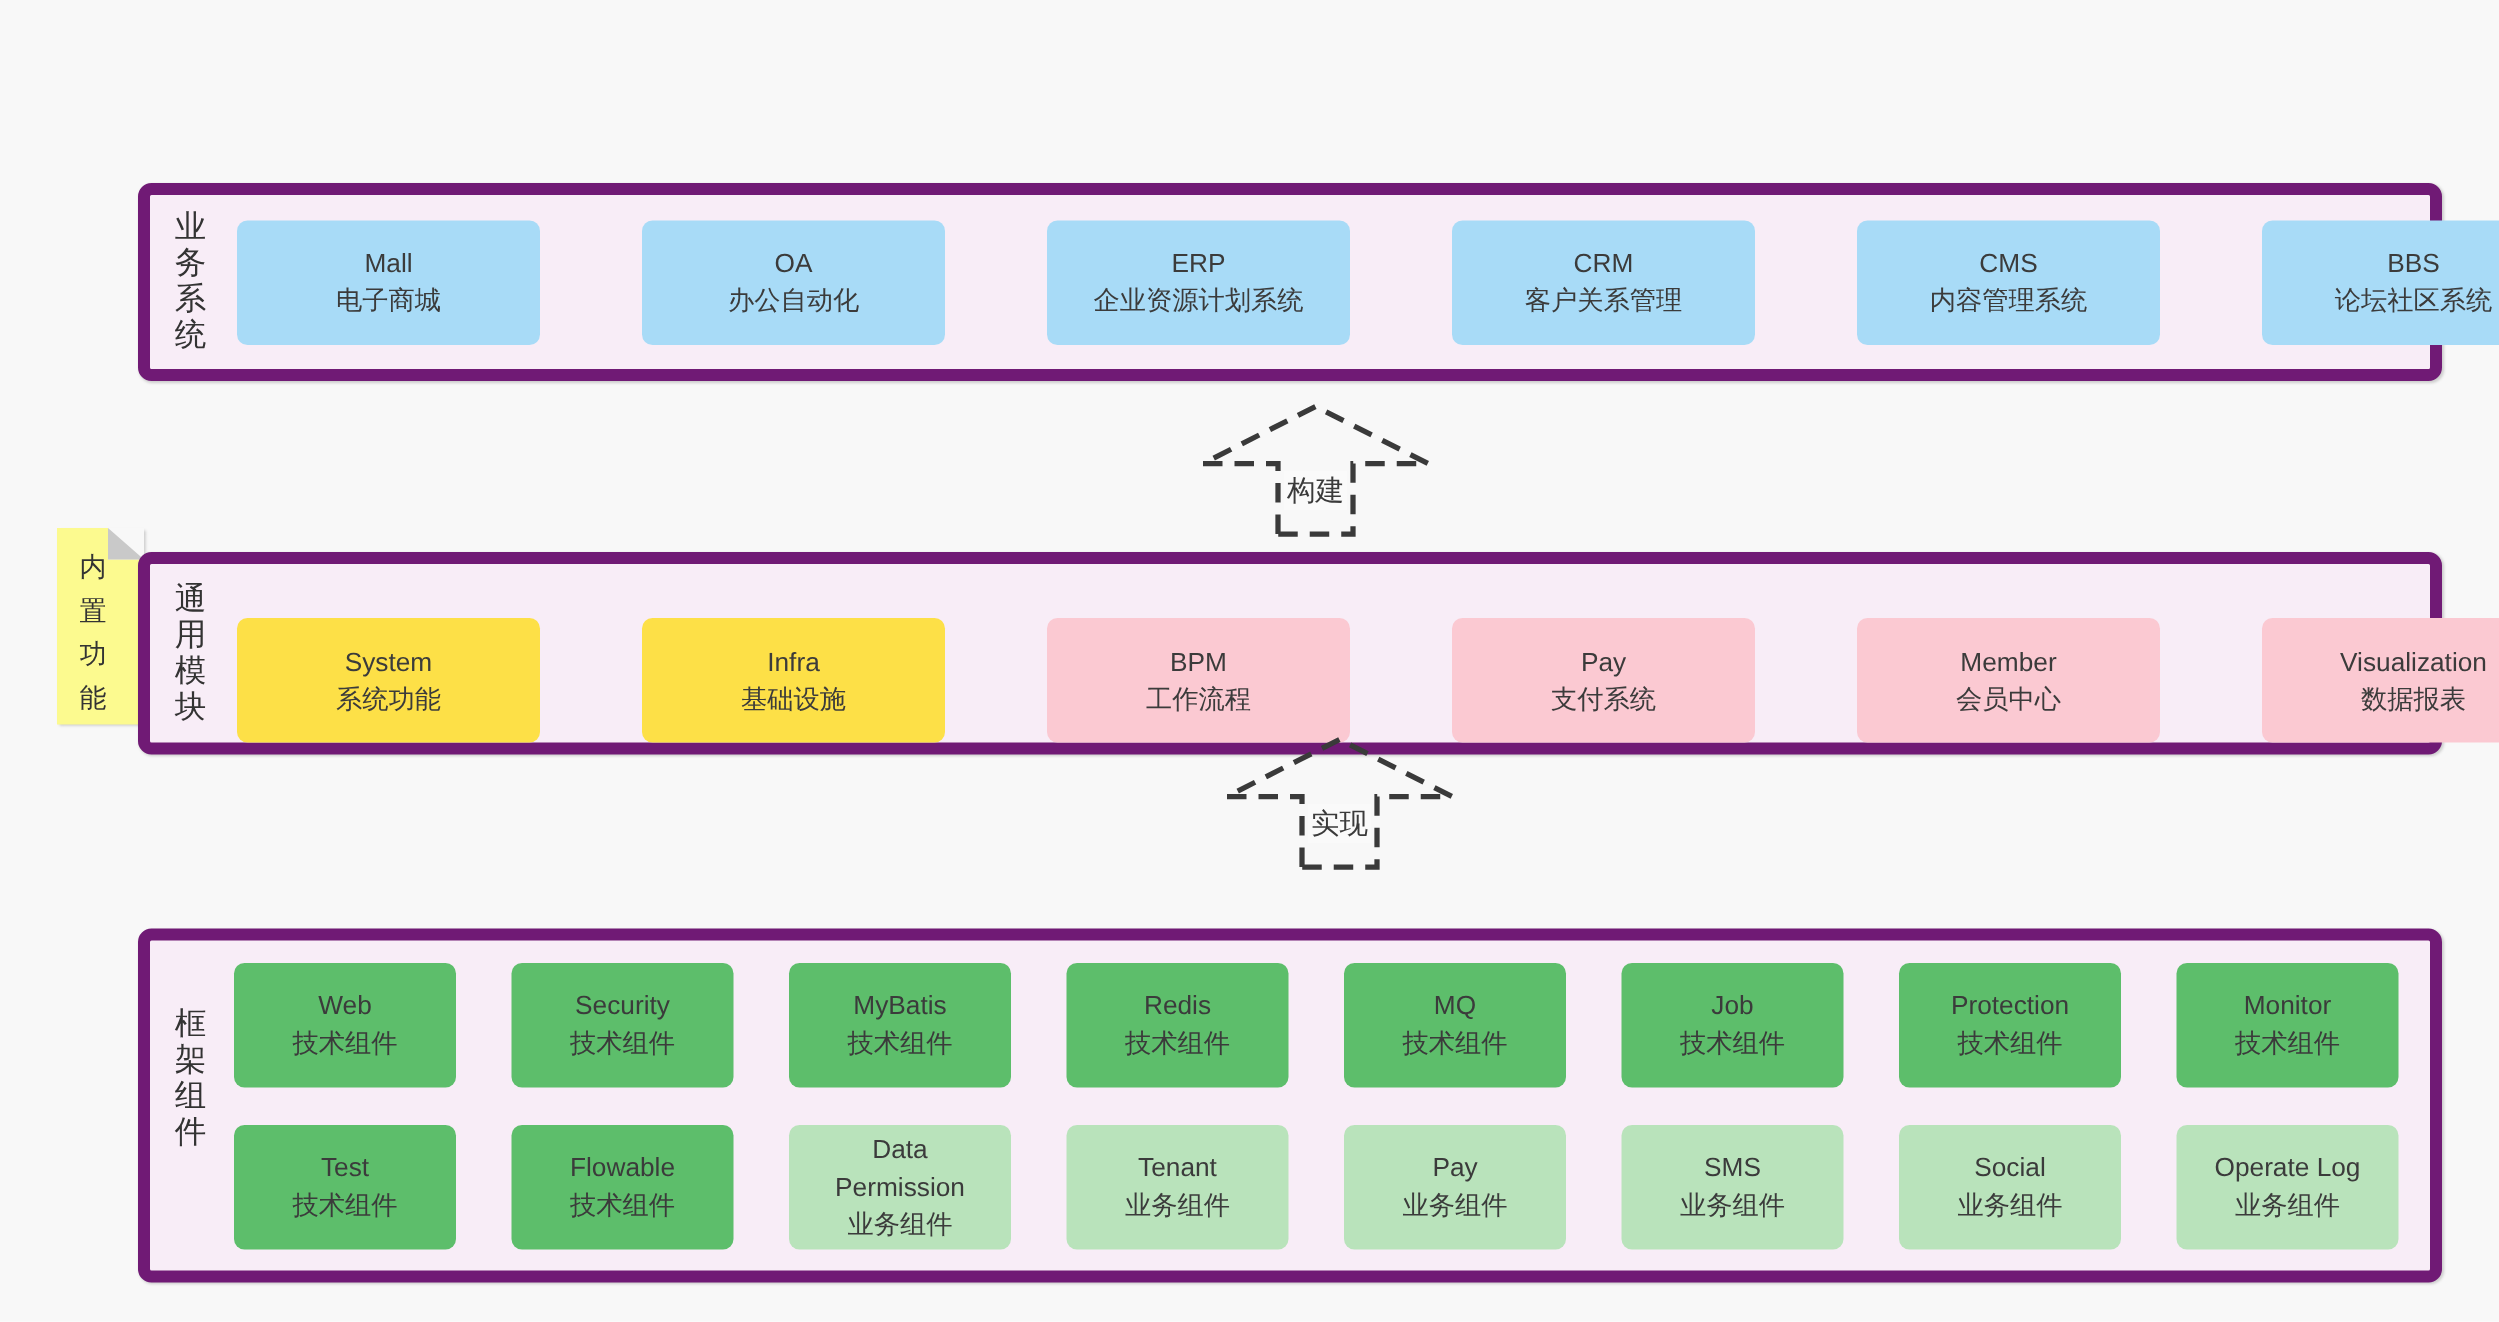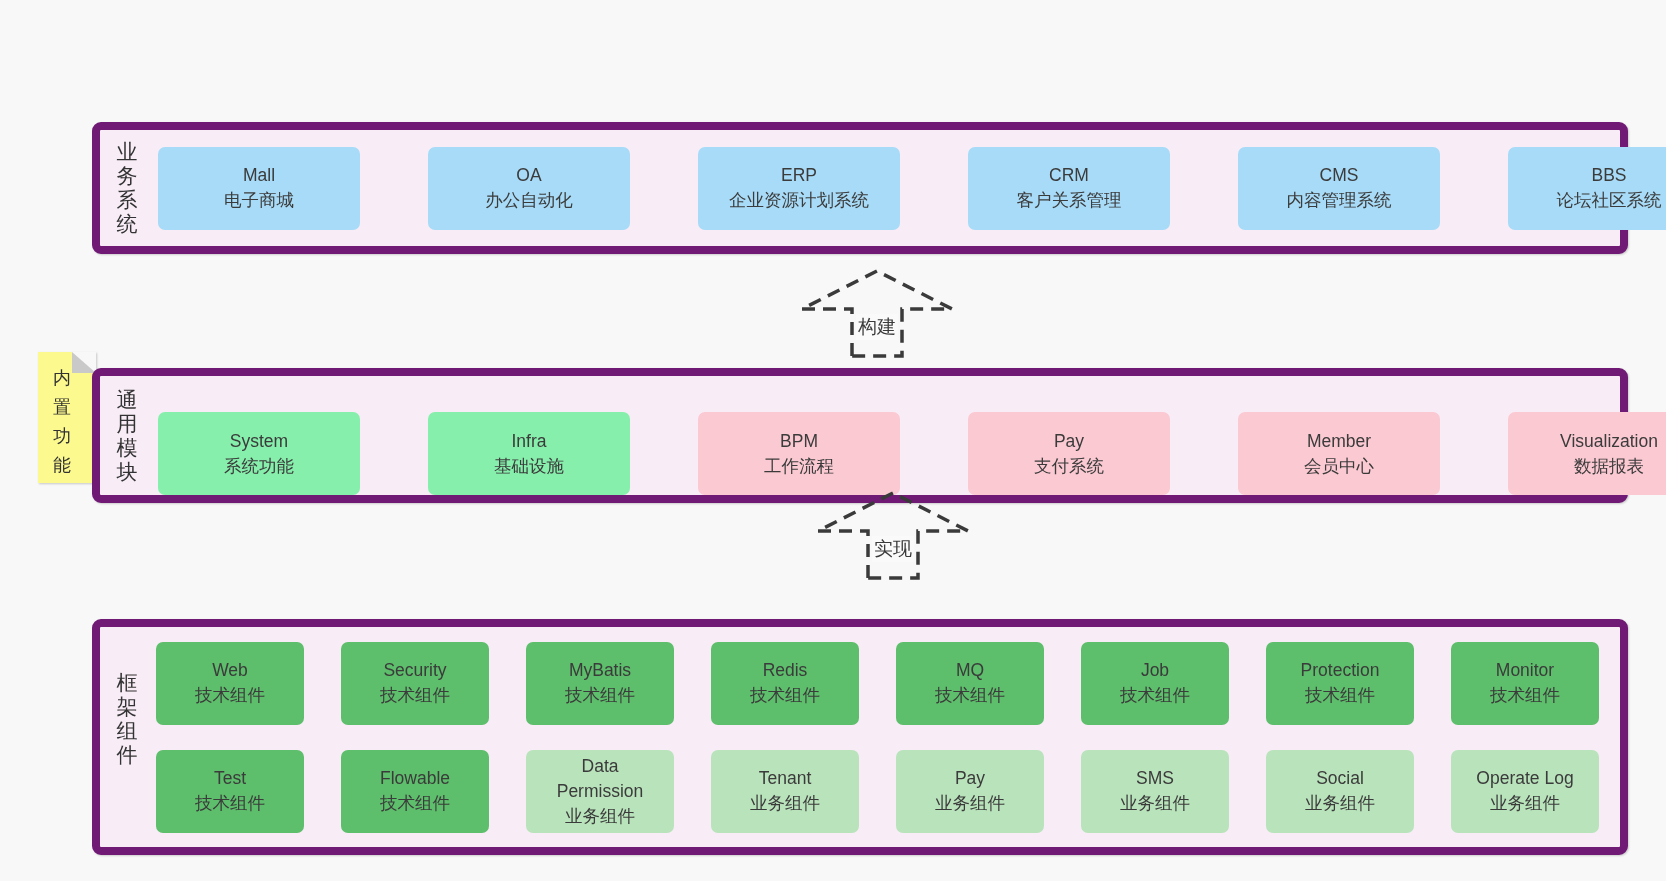--- a/index.html
+++ b/index.html
@@ -34,21 +34,21 @@
   .box {
     box-sizing:border-box; border-radius:7px; height:83px;
     display:flex; flex-direction:column; justify-content:center;
     align-items:center; text-align:center; padding:0 10px;
   }
   .boxes .box { width:202px; }
   .row   .box { width:148px; padding:0 13px; }
   .box .t, .box .s { font-size:17.5px; line-height:25px; }
 
   .blue       { background:#a8dbf7; }
-  .red        { background:#86efac; }
+  .red        { background:#fde047; }
   .pink       { background:#fbc9d2; }
   .green      { background:#5dbe6b; }
   .lightgreen { background:#b9e3bb; }
 
   
   .note {
     position:absolute; left:38px; width:58px; background:#fcfa8f;
     z-index:0; box-shadow:1px 1px 2px rgba(0,0,0,.2);
   }
   .note::after {

